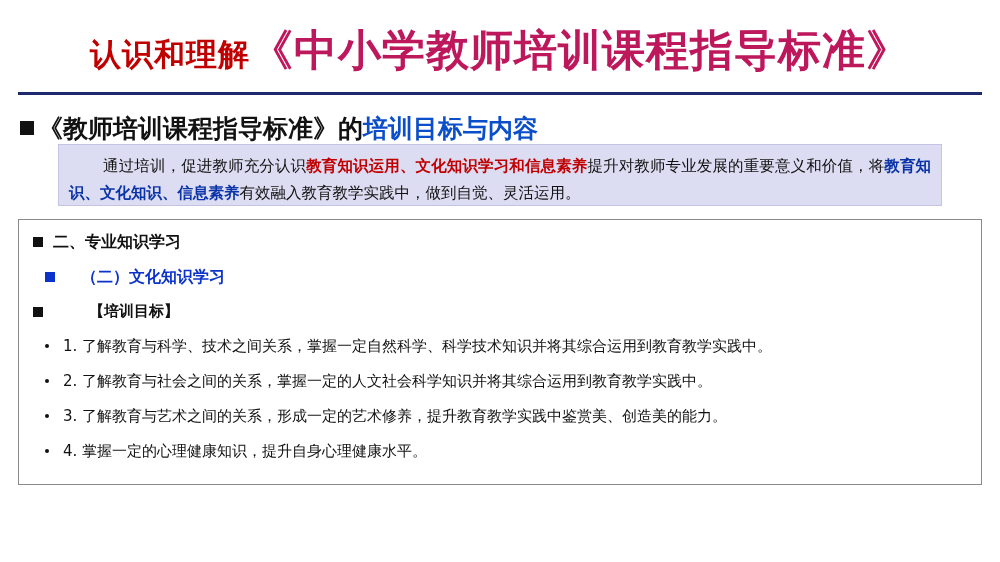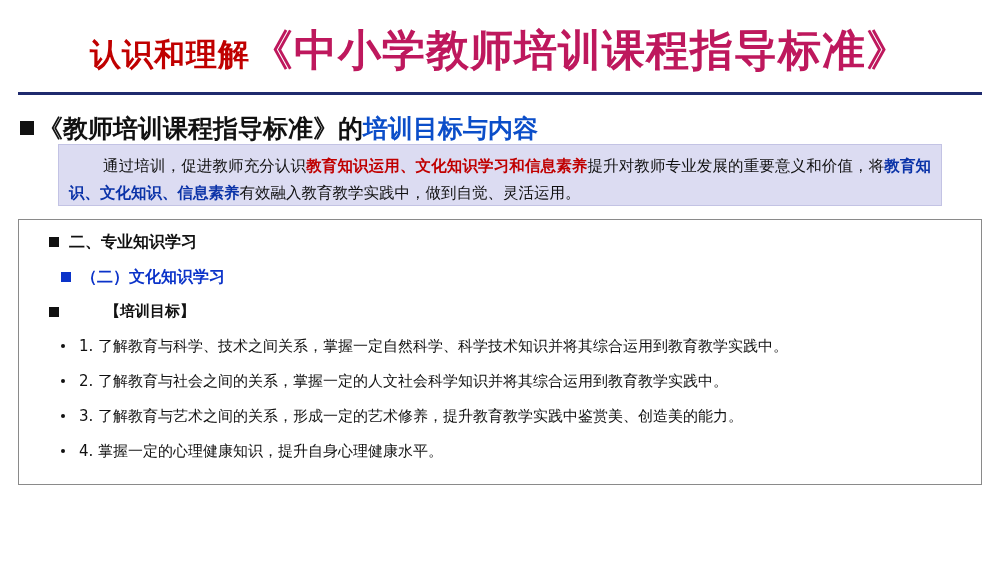--- a/index.html
+++ b/index.html
@@ -103,21 +103,21 @@
   
   .content-box {
     position: absolute;
     left: 18px;
     top: 219px;
     width: 964px;
     height: 266px;
     border: 1px solid #8a8a8a;
     box-sizing: border-box;
     background: #ffffff;
-    padding: 12px 24px;
+    padding: 12px 8px;
   }
   .c-line {
     display: flex;
     align-items: flex-start;
     font-family: "DejaVu Sans", "Liberation Sans", sans-serif;
     color: #111111;
   }
   .c-h1 {
     font-size: 16px;
     font-weight: bold;
@@ -138,21 +138,21 @@
   .sq {
     display: inline-block;
     width: 10px; height: 10px;
     margin-right: 10px;
     margin-top: 5px;
     flex: 0 0 auto;
   }
   .sq.black { background: #111111; }
   .sq.blue  { background: #0b33c9; }
   .indent1 { margin-left: 6px; }
-  .indent2 { margin-left: 18px; }
+  .indent2 { margin-left: 18px; gap: 16px; }
 
   .bullet-item {
     display: flex;
     align-items: flex-start;
     margin-left: 18px;
     margin-bottom: 13px;
     font-family: "DejaVu Sans", "Liberation Sans", sans-serif;
     font-size: 15px;
     color: #111111;
     line-height: 22px;

